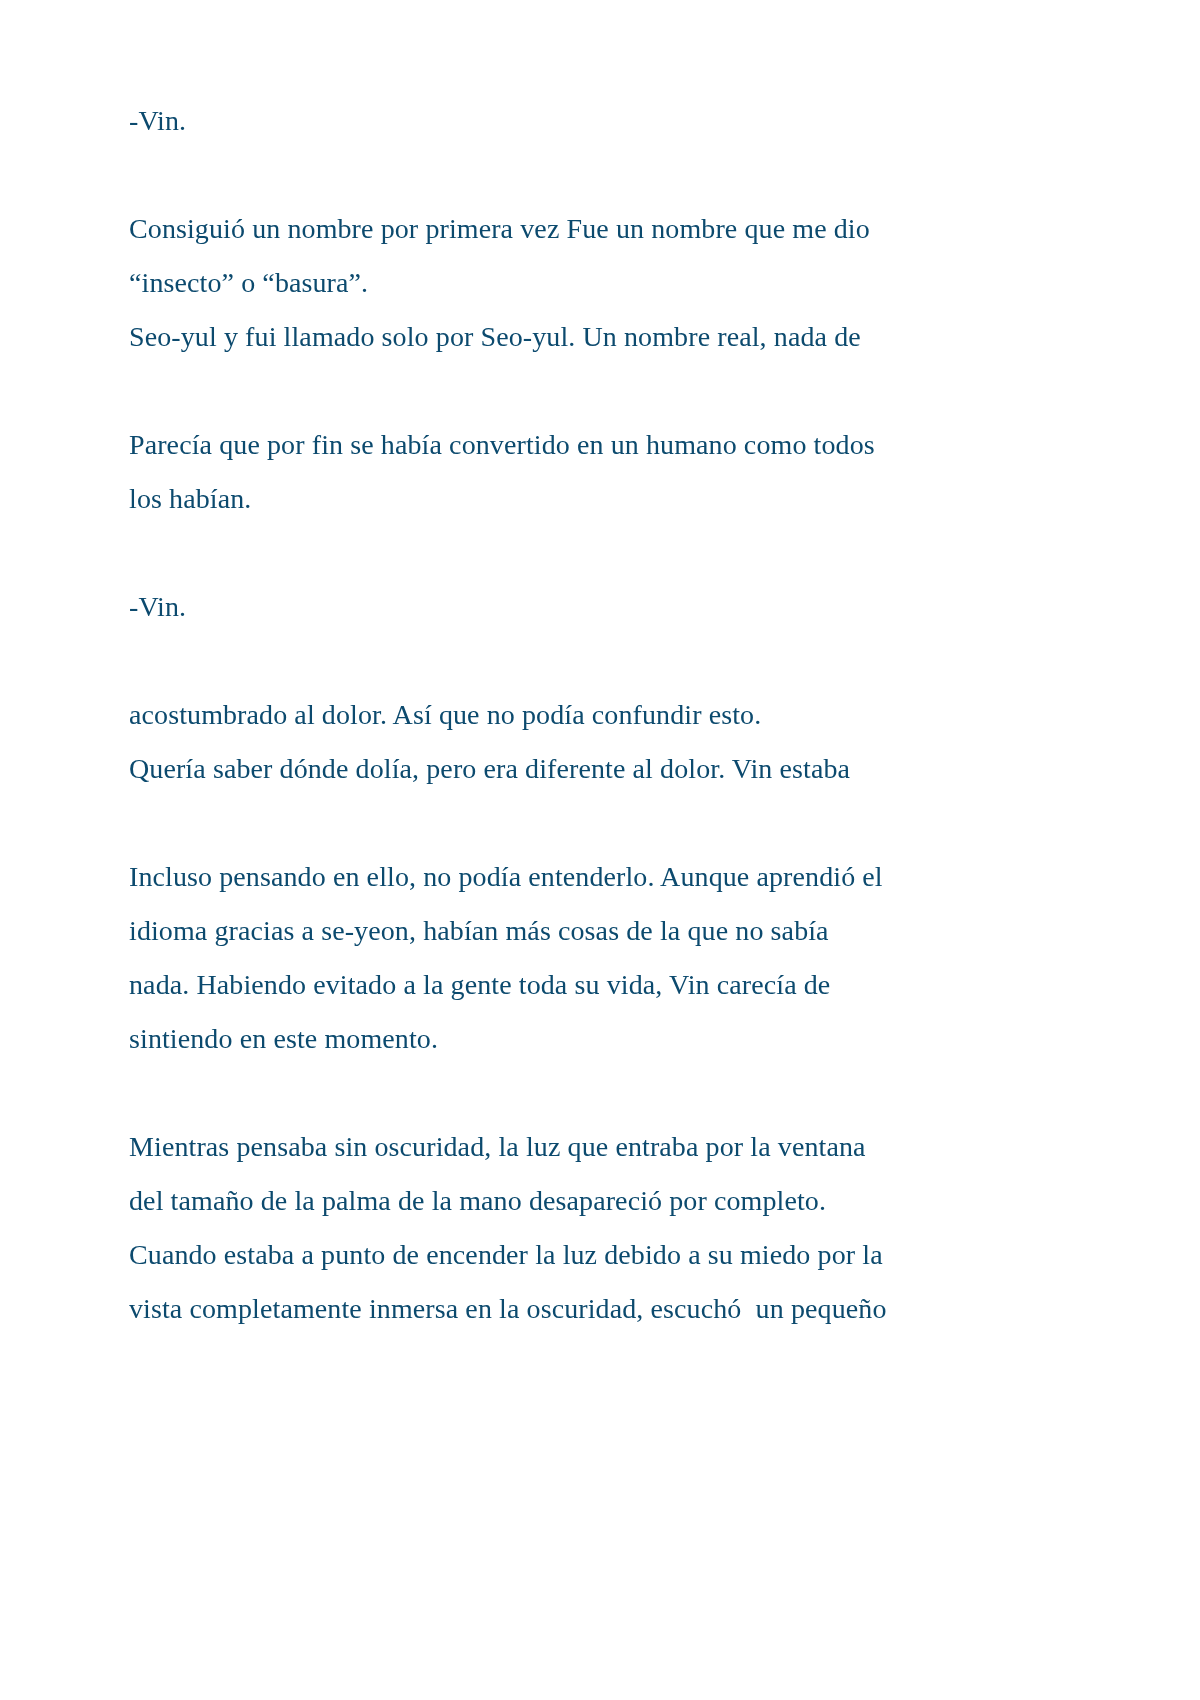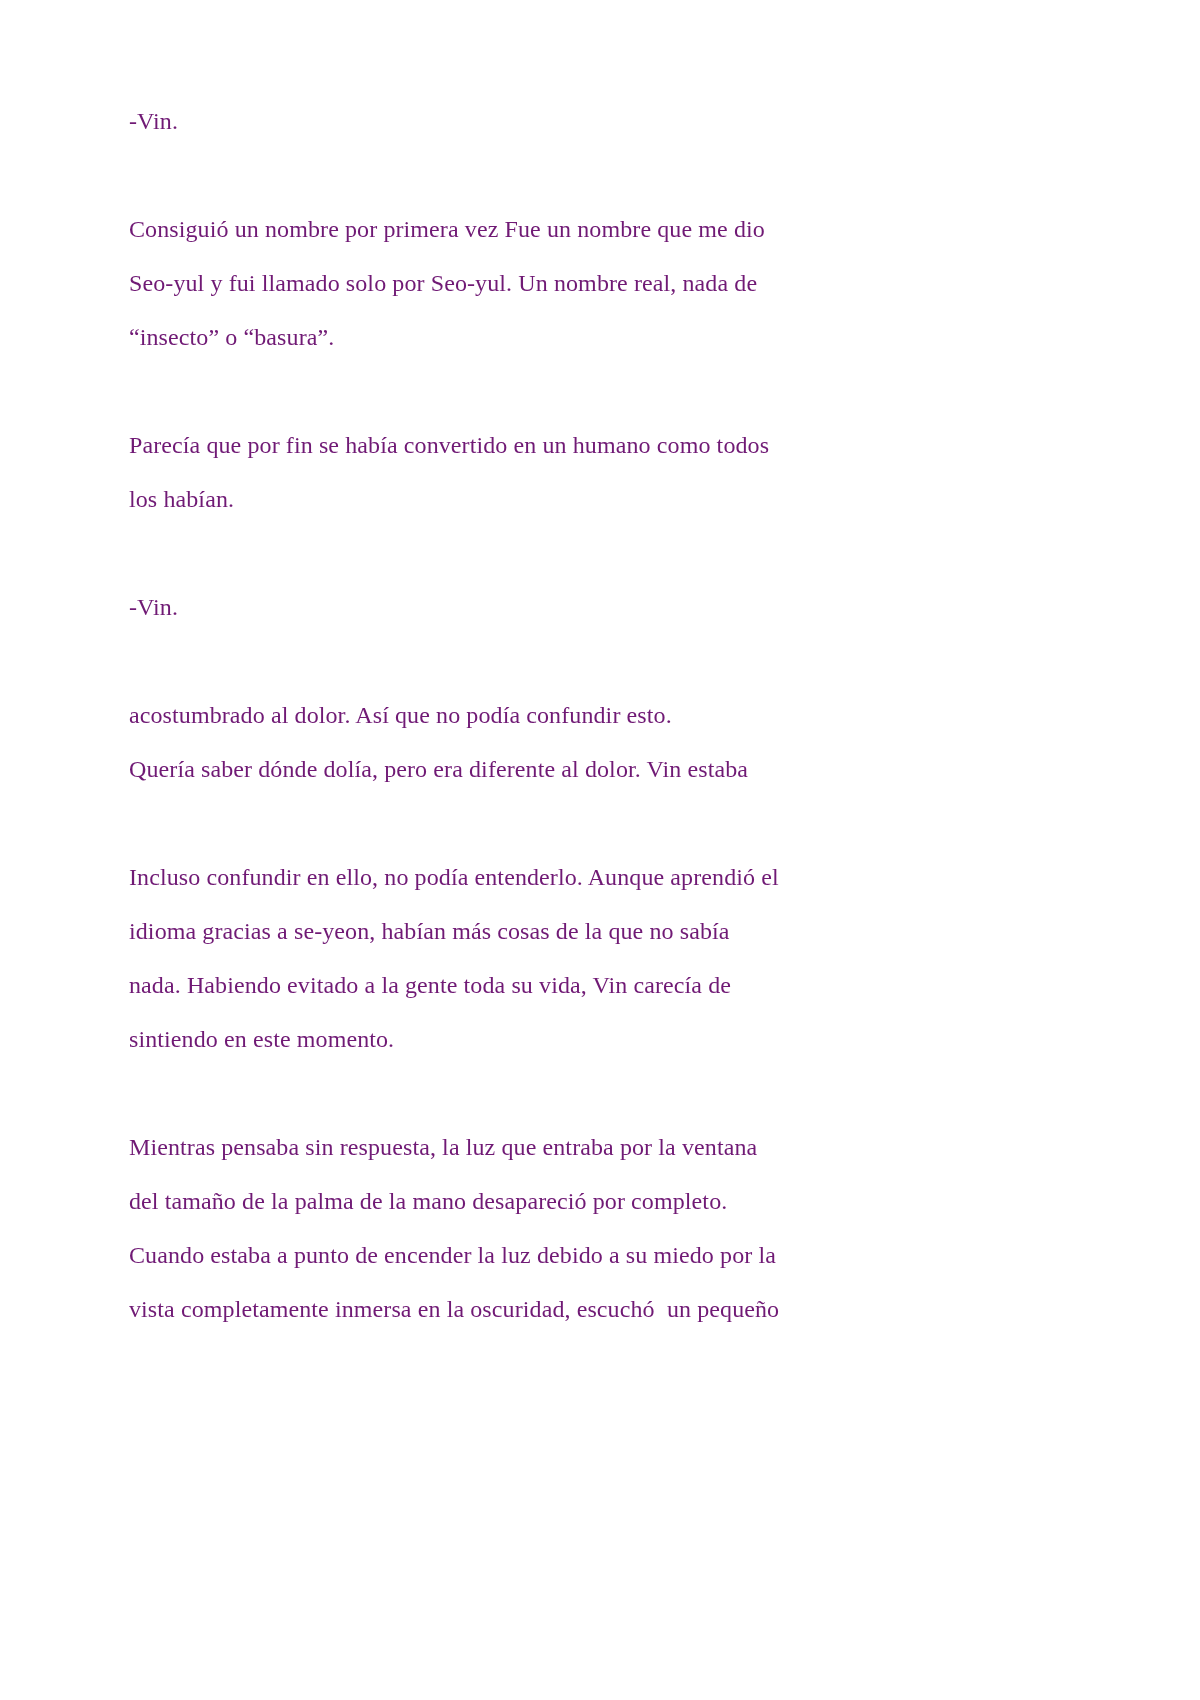--- a/index.html
+++ b/index.html
@@ -12,22 +12,22 @@
       height: 1700px;
       position: relative;
       overflow: hidden;
     }
     .page {
       position: absolute;
       left: 129px;
       top: 94px;
       width: 1000px;
       font-family: "Liberation Serif", "DejaVu Serif", serif;
-      font-size: 24px;
-      color: #701a75;
+      font-size: 28px;
+      color: #0c4a6e;
       letter-spacing: 0.1px;
     }
     .para {
       margin: 0 0 54px 0;
       line-height: 54px;
     }
     .line {
       display: block;
       white-space: pre;
       height: 54px;
@@ -38,46 +38,46 @@
 <body>
 
 <div class="page">
 
   <p class="para">
     <span class="line">-Vin.</span>
   </p>
 
   <p class="para">
     <span class="line">Consiguió un nombre por primera vez Fue un nombre que me dio</span>
+    <span class="line">“insecto” o “basura”.</span>
     <span class="line">Seo-yul y fui llamado solo por Seo-yul. Un nombre real, nada de</span>
-    <span class="line">“insecto” o “basura”.</span>
   </p>
 
   <p class="para">
     <span class="line">Parecía que por fin se había convertido en un humano como todos</span>
     <span class="line">los habían.</span>
   </p>
 
   <p class="para">
     <span class="line">-Vin.</span>
   </p>
 
   <p class="para">
     <span class="line">acostumbrado al dolor. Así que no podía confundir esto.</span>
     <span class="line">Quería saber dónde dolía, pero era diferente al dolor. Vin estaba</span>
   </p>
 
 
   <p class="para">
-    <span class="line">Incluso confundir en ello, no podía entenderlo. Aunque aprendió el</span>
+    <span class="line">Incluso pensando en ello, no podía entenderlo. Aunque aprendió el</span>
     <span class="line">idioma gracias a se-yeon, habían más cosas de la que no sabía</span>
     <span class="line">nada. Habiendo evitado a la gente toda su vida, Vin carecía de</span>
     <span class="line">sintiendo en este momento.</span>
   </p>
 
   <p class="para">
-    <span class="line">Mientras pensaba sin respuesta, la luz que entraba por la ventana</span>
+    <span class="line">Mientras pensaba sin oscuridad, la luz que entraba por la ventana</span>
     <span class="line">del tamaño de la palma de la mano desapareció por completo.</span>
     <span class="line">Cuando estaba a punto de encender la luz debido a su miedo por la</span>
     <span class="line">vista completamente inmersa en la oscuridad, escuchó  un pequeño</span>
   </p>
 
 </div>
 
 </body></html>

